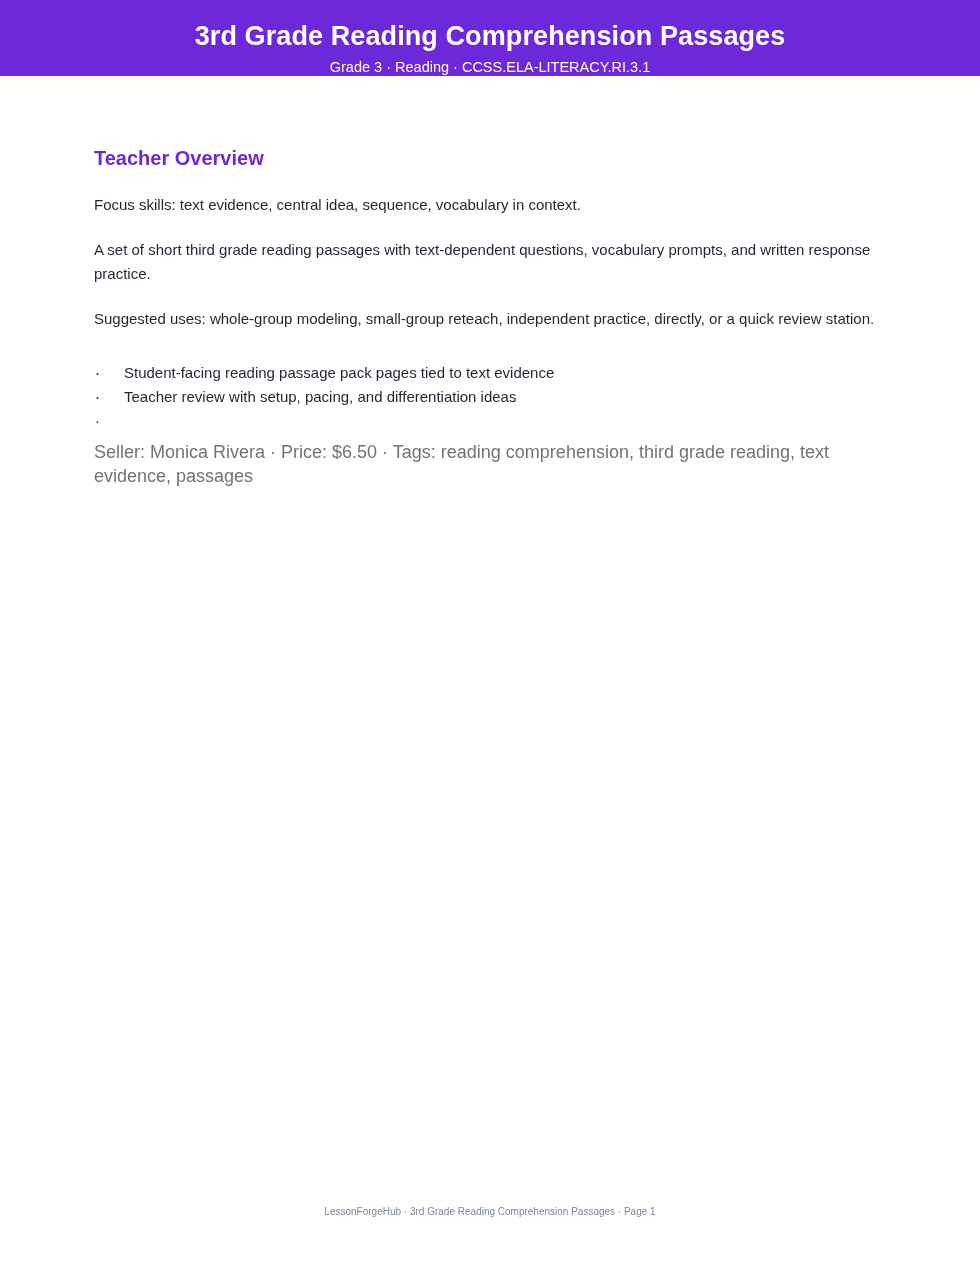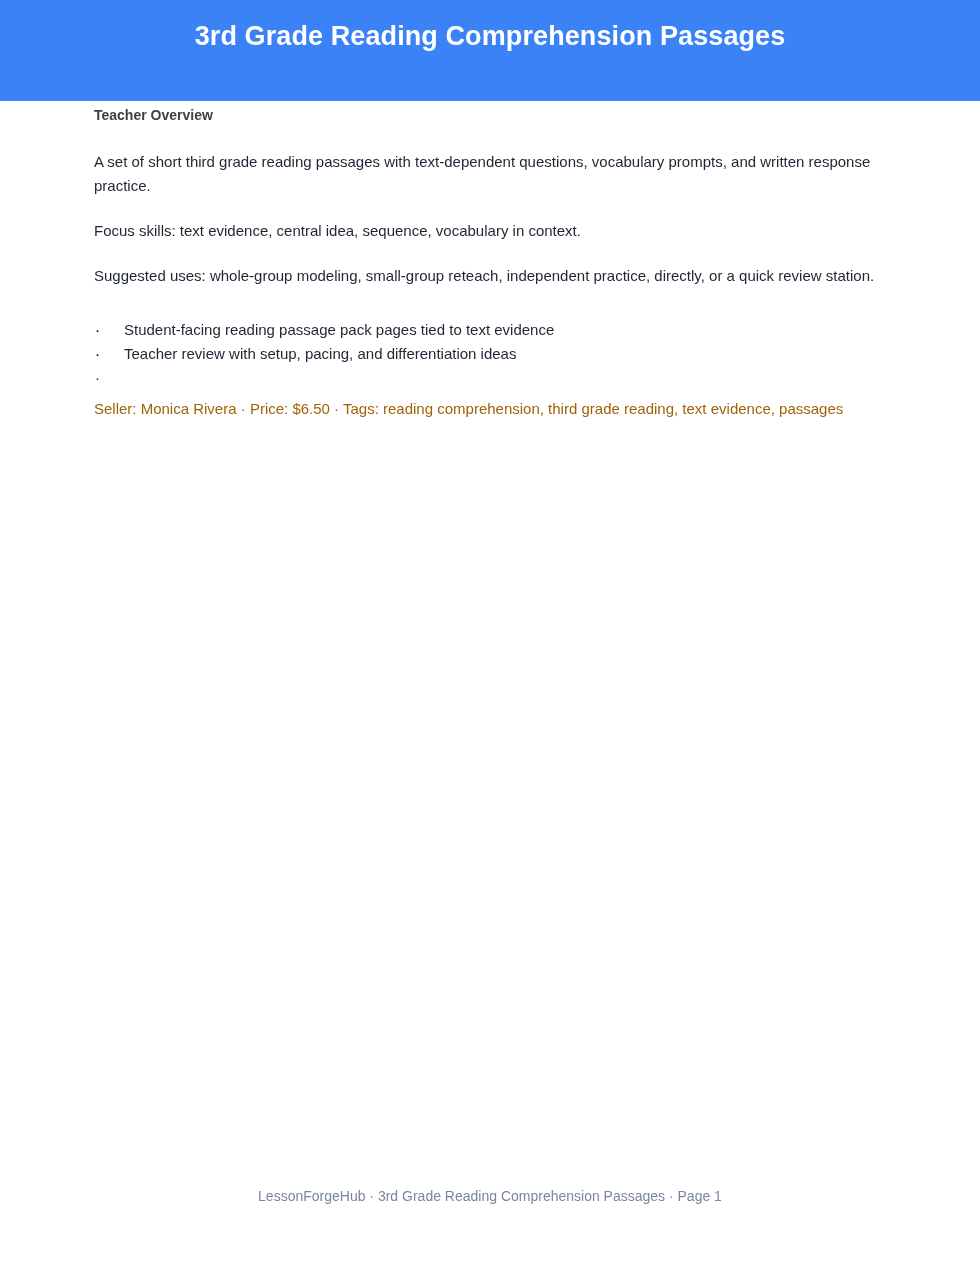--- a/index.html
+++ b/index.html
@@ -19,22 +19,22 @@
   .page {
     width: 980px;
     height: 1268px;
     position: relative;
     display: flex;
     flex-direction: column;
   }
 
   
   .header {
-    background: #3b82f6;
-    height: 101px;
+    background: #6d28d9;
+    height: 76px;
     box-sizing: border-box;
     padding-top: 19px;
     text-align: center;
     flex: 0 0 auto;
   }
   .header-title {
     color: #ffffff;
     font-size: 27px;
     font-weight: bold;
     line-height: 34px;
@@ -51,25 +51,26 @@
 
   
   .content {
     flex: 1 1 auto;
     padding: 0 94px;
     box-sizing: border-box;
     position: relative;
   }
 
   .section-title {
-    color: #404040;
-    font-size: 14px;
+    color: #6d28d9;
+    font-size: 20px;
     font-weight: bold;
     line-height: 28px;
     margin: 0;
+    padding-top: 68px;
   }
 
   .section-subtitle {
     color: #151b28;
     font-size: 13.5px;
     font-weight: bold;
     line-height: 19px;
     margin: 27px 0 0 0;
   }
 
@@ -97,56 +98,57 @@
   ul.feature-list li .bullet-dot {
     position: absolute;
     left: 1px;
     top: 0;
     color: #1f2633;
     font-size: 15px;
     line-height: 24px;
   }
 
   p.meta-line {
-    color: #a16207;
-    font-size: 15px;
+    color: #737373;
+    font-size: 18px;
     line-height: 24px;
     margin: 31px 0 0 0;
     max-width: 790px;
   }
 
   
   .footer {
     flex: 0 0 auto;
     text-align: center;
     padding-bottom: 47px;
   }
   .footer-text {
     color: #7a869e;
-    font-size: 14px;
+    font-size: 10px;
     line-height: 18px;
-    margin: 16px;
+    margin: 0;
   }
 </style>
 </head>
 <body>
 
 <div class="page">
 
   <div class="header">
     <h1 class="header-title">3rd Grade Reading Comprehension Passages</h1>
+    <div class="header-subtitle">Grade 3 · Reading · CCSS.ELA-LITERACY.RI.3.1</div>
   </div>
 
   <div class="content">
 
     <h2 class="section-title">Teacher Overview</h2>
 
 
+    <p class="body-text">Focus skills: text evidence, central idea, sequence, vocabulary in context.</p>
     <p class="body-text">A set of short third grade reading passages with text-dependent questions, vocabulary prompts, and written response practice.</p>
-    <p class="body-text">Focus skills: text evidence, central idea, sequence, vocabulary in context.</p>
     <p class="body-text">Suggested uses: whole-group modeling, small-group reteach, independent practice, directly, or a quick review station.</p>
 
     <ul class="feature-list">
       <li>
         <span class="bullet-dot">·</span>
       </li>
       <li>
         <span class="bullet-dot">·</span>
         <span>Student-facing reading passage pack pages tied to text evidence</span>
       </li>

